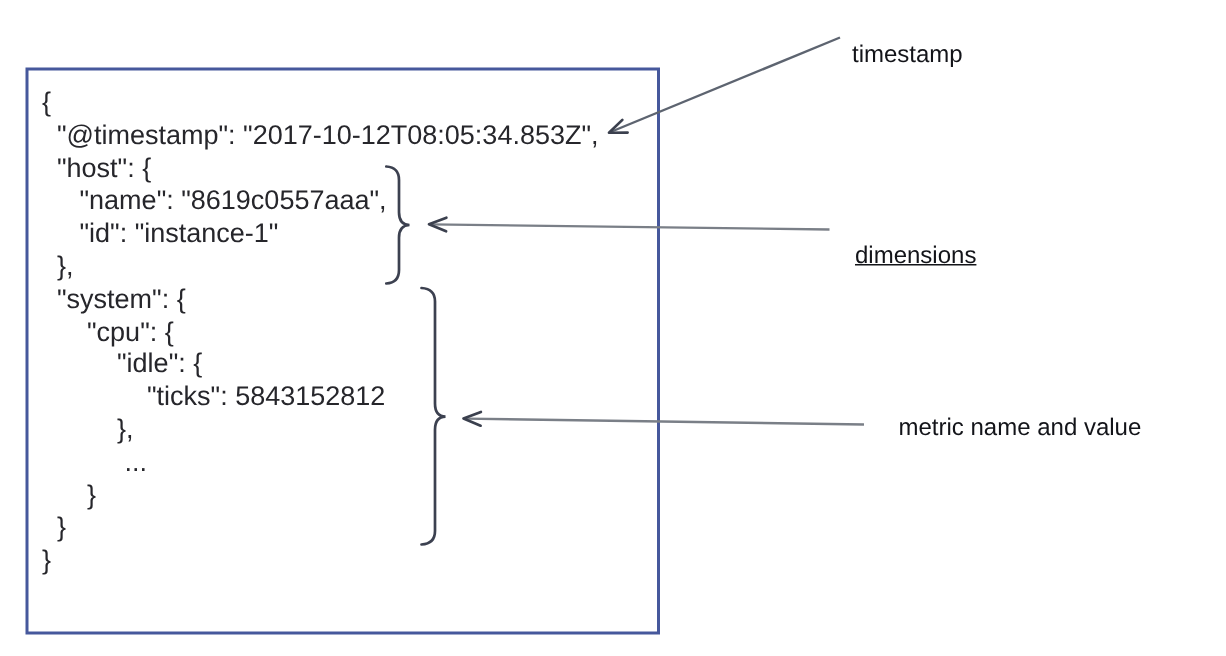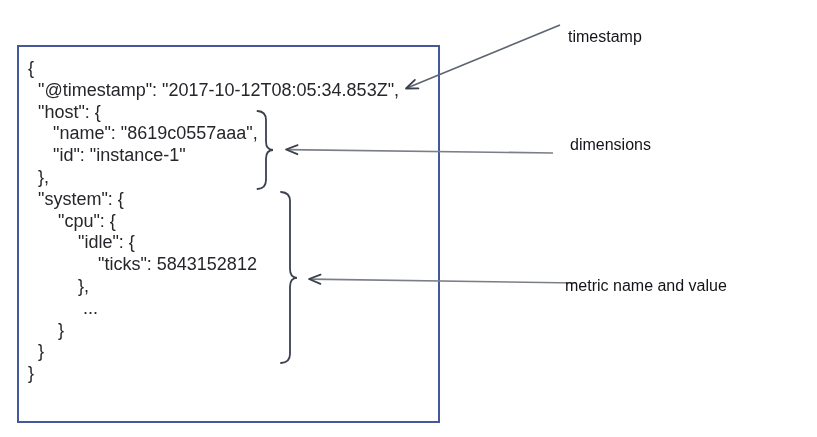--- a/index.html
+++ b/index.html
@@ -40,22 +40,22 @@
     pointer-events: none;
   }
   .label {
     position: absolute;
     font-size: 16px;
     line-height: 24px;
     color: var(--label-text, #131419);
     white-space: nowrap;
   }
   #label-timestamp { left: 568px; top: 25px; }
-  #label-dimensions { left: 570px; top: 133px; }
-  #label-metric    { left: 565px; top: 274px; }
+  #label-dimensions { left: 570px; top: 159px; text-decoration: underline; }
+  #label-metric    { left: 599px; top: 274px; }
   .arrow-line { stroke: var(--arrow-line, #7a7f87); stroke-width: 1.6; fill: none; }
   .arrow-line-dark { stroke: #5d6470; }
   .arrow-head { stroke: var(--arrow-head, #3b404e); stroke-width: 1.8; fill: none; stroke-linecap: round; stroke-linejoin: round; }
   .brace { stroke: var(--brace, #3c4150); stroke-width: 1.8; fill: none; stroke-linecap: round; }
 </style>
 </head>
 <body>
 
 <div class="canvas">
 

